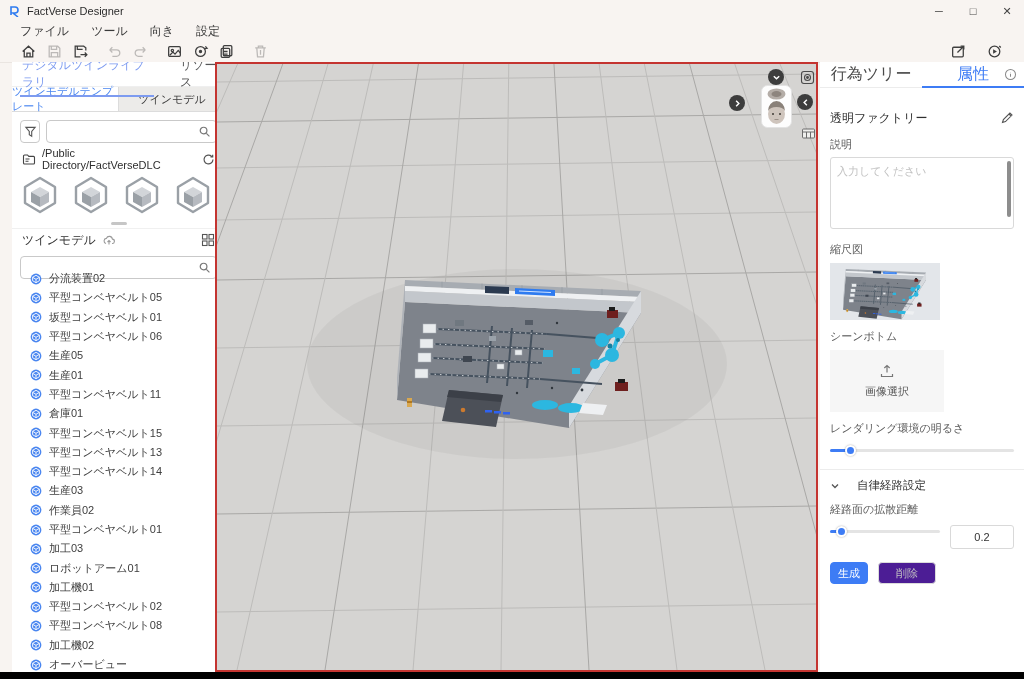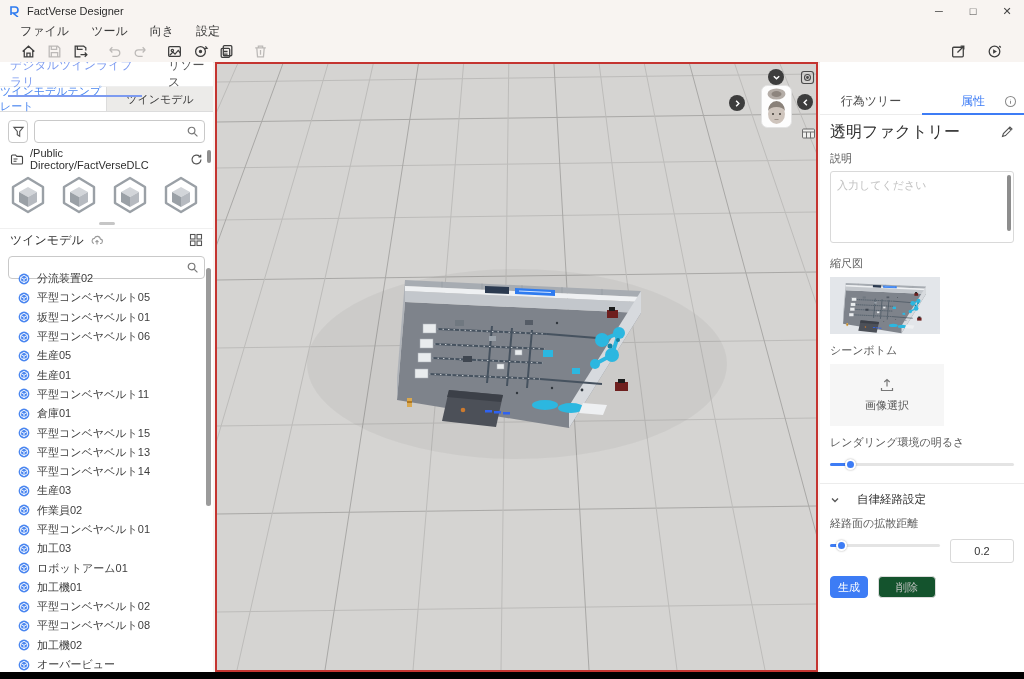--- a/index.html
+++ b/index.html
@@ -19,21 +19,21 @@
   .menubar{height:18px;display:flex;align-items:center;gap:22px;padding-left:20px;font-size:12px;color:#3a3a3a;background:#f8f4f1;}
   .menu-item{cursor:pointer;}
 
   
   .toolbar{height:22px;display:flex;align-items:center;padding:0 16px;background:#f8f4f1;border-bottom:1px solid #eae5e1;}
   .tool-btn{width:24px;height:20px;margin-right:2px;color:#3f3f3f;cursor:pointer;}
   .tb-gap{width:8px;}
   .toolbar .right{margin-left:auto;display:flex;gap:10px;}
 
   
-  .left-panel{position:absolute;left:0;top:62px;width:213px;bottom:7px;background:#fff;overflow:hidden;}
+  .left-panel{position:absolute;left:12px;top:62px;width:213px;bottom:7px;background:#fff;overflow:hidden;}
   .viewport{position:absolute;left:215px;top:62px;width:599px;height:606px;border:2px solid #c43430;background:#d5d4d2;overflow:hidden;}
   .right-panel{position:absolute;left:820px;top:62px;width:204px;bottom:7px;background:#fff;overflow:hidden;}
   .bottom-bar{position:absolute;left:0;right:0;bottom:0;height:7px;background:#000;}
 
   
   .lp-tabs{height:24px;display:flex;align-items:center;gap:24px;padding-left:8px;font-size:12px;border-bottom:1px solid #efefef;}
   .lp-tab{position:relative;cursor:pointer;color:#555;padding:3px 2px;}
   .lp-tab.active{color:#7d9bf0;}
   .lp-tab.active::after{content:"";position:absolute;left:0;right:0;bottom:-3px;height:2px;background:#7d9bf0;}
   .lp-subtabs{height:24px;display:flex;font-size:11px;border-bottom:1px solid #dcdcdc;}
@@ -56,27 +56,27 @@
   .lp-scrollthumb{position:absolute;right:2px;top:206px;width:5px;height:238px;border-radius:3px;background:#9b9b9b;}
   .lp-scrollnub{position:absolute;right:2px;top:88px;width:4px;height:13px;border-radius:2px;background:#8f8f8f;}
 
   
   .vp-svg{position:absolute;left:0;top:0;}
   .gizmo-cube{position:absolute;left:544px;top:21px;width:31px;height:43px;cursor:pointer;}
   .gizmo-btn{position:absolute;width:16px;height:16px;border-radius:50%;background:#3d3d3d;color:#eee;display:flex;align-items:center;justify-content:center;cursor:pointer;}
   .vp-corner-btn{position:absolute;width:16px;height:16px;color:#4a4a4a;cursor:pointer;}
 
   
-  .rp-tabs{height:25px;display:flex;font-size:12px;border-bottom:1px solid #ececec;position:relative;margin-top:27px;}
+  .rp-tabs{height:25px;display:flex;font-size:16px;border-bottom:1px solid #ececec;position:relative;}
   .rp-tab{flex:1;display:flex;align-items:center;justify-content:center;gap:5px;color:#4a4a4a;cursor:pointer;position:relative;}
   .rp-tab.active{color:#3d7cf5;}
   .rp-tab.active::after{content:"";position:absolute;left:0;right:0;bottom:-1px;height:2px;background:#3d7cf5;}
   .rp-info{position:absolute;right:7px;top:6px;color:#8a8a8a;}
   .rp-body{padding:0 10px;}
-  .rp-title-row{margin-top:7px;height:20px;display:flex;align-items:center;font-size:16px;color:#2f2f2f;}
+  .rp-title-row{margin-top:20px;height:20px;display:flex;align-items:center;font-size:12px;color:#2f2f2f;}
   .rp-title-row .pencil{margin-left:auto;color:#555;cursor:pointer;}
   .rp-label{margin-top:9px;font-size:11px;color:#5a5a5a;}
   .desc-wrap{position:relative;margin-top:5px;}
   .desc-area{width:100%;height:72px;box-sizing:border-box;border:1px solid #d9d9d9;border-radius:3px;resize:none;padding:6px 10px 6px 6px;font-size:11px;font-family:inherit;color:#333;outline:none;}
   .desc-area::placeholder{color:#c2c2c2;}
   .desc-scroll{position:absolute;right:3px;top:4px;width:4px;height:56px;border-radius:2px;background:#8d8d8d;}
   .thumb{margin-top:6px;width:110px;height:57px;background:#e3e6ea;overflow:hidden;}
   .upload-box{margin-top:6px;width:114px;height:62px;background:#f6f6f6;display:flex;flex-direction:column;align-items:center;justify-content:center;gap:5px;color:#555;cursor:pointer;}
   .upload-box .cap{font-size:11px;}
   .slider{position:relative;height:12px;margin-top:8px;}
@@ -84,21 +84,21 @@
   .slider .fill{position:absolute;left:0;top:5px;height:3px;border-radius:2px;background:#3d7cf5;}
   .slider .handle{position:absolute;top:1px;width:11px;height:11px;margin-left:-5px;border-radius:50%;background:#3d7cf5;border:2px solid #fff;box-sizing:border-box;box-shadow:0 0 2px rgba(0,0,0,.35);cursor:pointer;}
   .rp-divider{height:1px;background:#ececec;margin:13px -10px 0 -10px;}
   .rp-sec-head{margin-top:8px;display:flex;align-items:center;gap:17px;font-size:11.5px;color:#2f2f2f;cursor:pointer;}
   .diff-row{display:flex;align-items:flex-start;gap:10px;margin-top:8px;}
   .diff-row .slider{flex:1;margin-top:0;}
   .num-input{width:58px;height:20px;border:1px solid #d9d9d9;border-radius:3px;font-size:11px;text-align:center;color:#333;outline:none;}
   .btn-row{display:flex;gap:10px;margin-top:13px;}
   .btn{height:22px;border-radius:4px;font-size:11px;display:flex;align-items:center;justify-content:center;cursor:pointer;box-sizing:border-box;}
   .btn-primary{width:38px;background:#3d7cf5;color:#fff;border:1px solid #3d7cf5;}
-  .btn-disabled{width:58px;background:#14532d;color:#c3c3c3;border:1px solid #dcdcdc;cursor:default;}
+  .btn-disabled{width:58px;background:#4c1d95;color:#c3c3c3;border:1px solid #dcdcdc;cursor:default;}
 </style>
 </head>
 <body>
 
 <svg style="position:absolute;width:0;height:0" aria-hidden="true">
   <defs>
     <g id="factoryG">
       <polygon points="8,4 244,15 172,130 0,102" fill="#7e838b"></polygon>
       <polygon points="8,-18 244,-7 244,-1 8,-12" fill="#a7acb2"></polygon>
       <path d="M45,-16.3 V-9.8 M85,-14.5 V-8 M125,-12.7 V-6.2 M165,-10.9 V-4.4 M205,-9.1 V-2.6" stroke="#969ba1" stroke-width="0.7" fill="none"></path>

